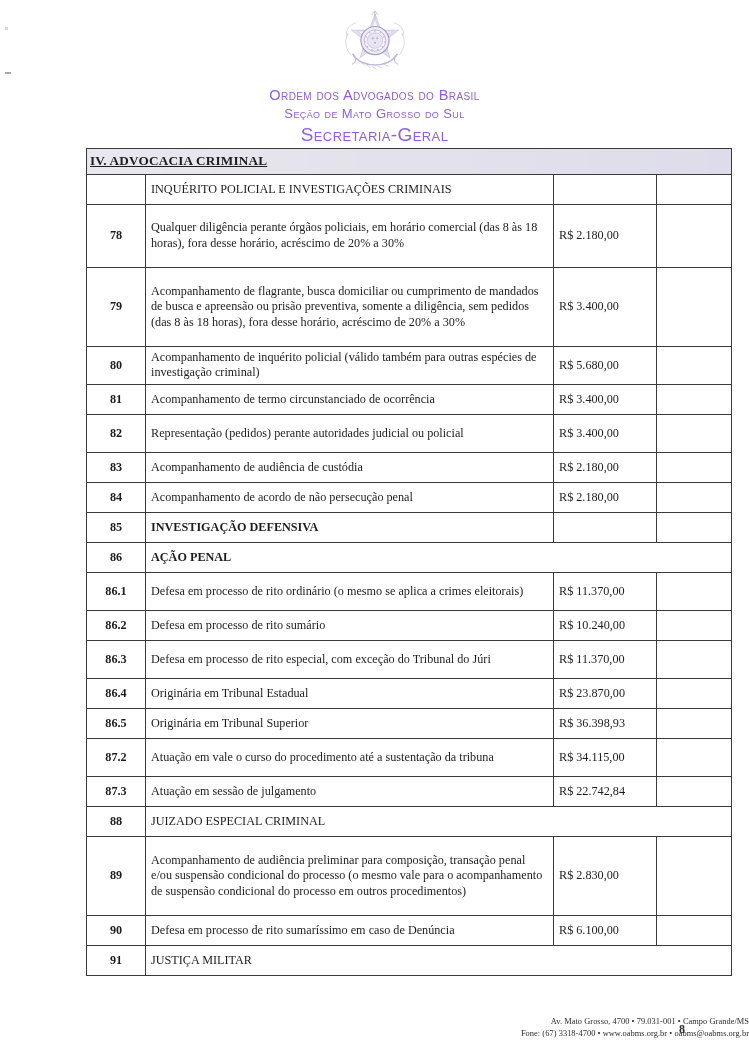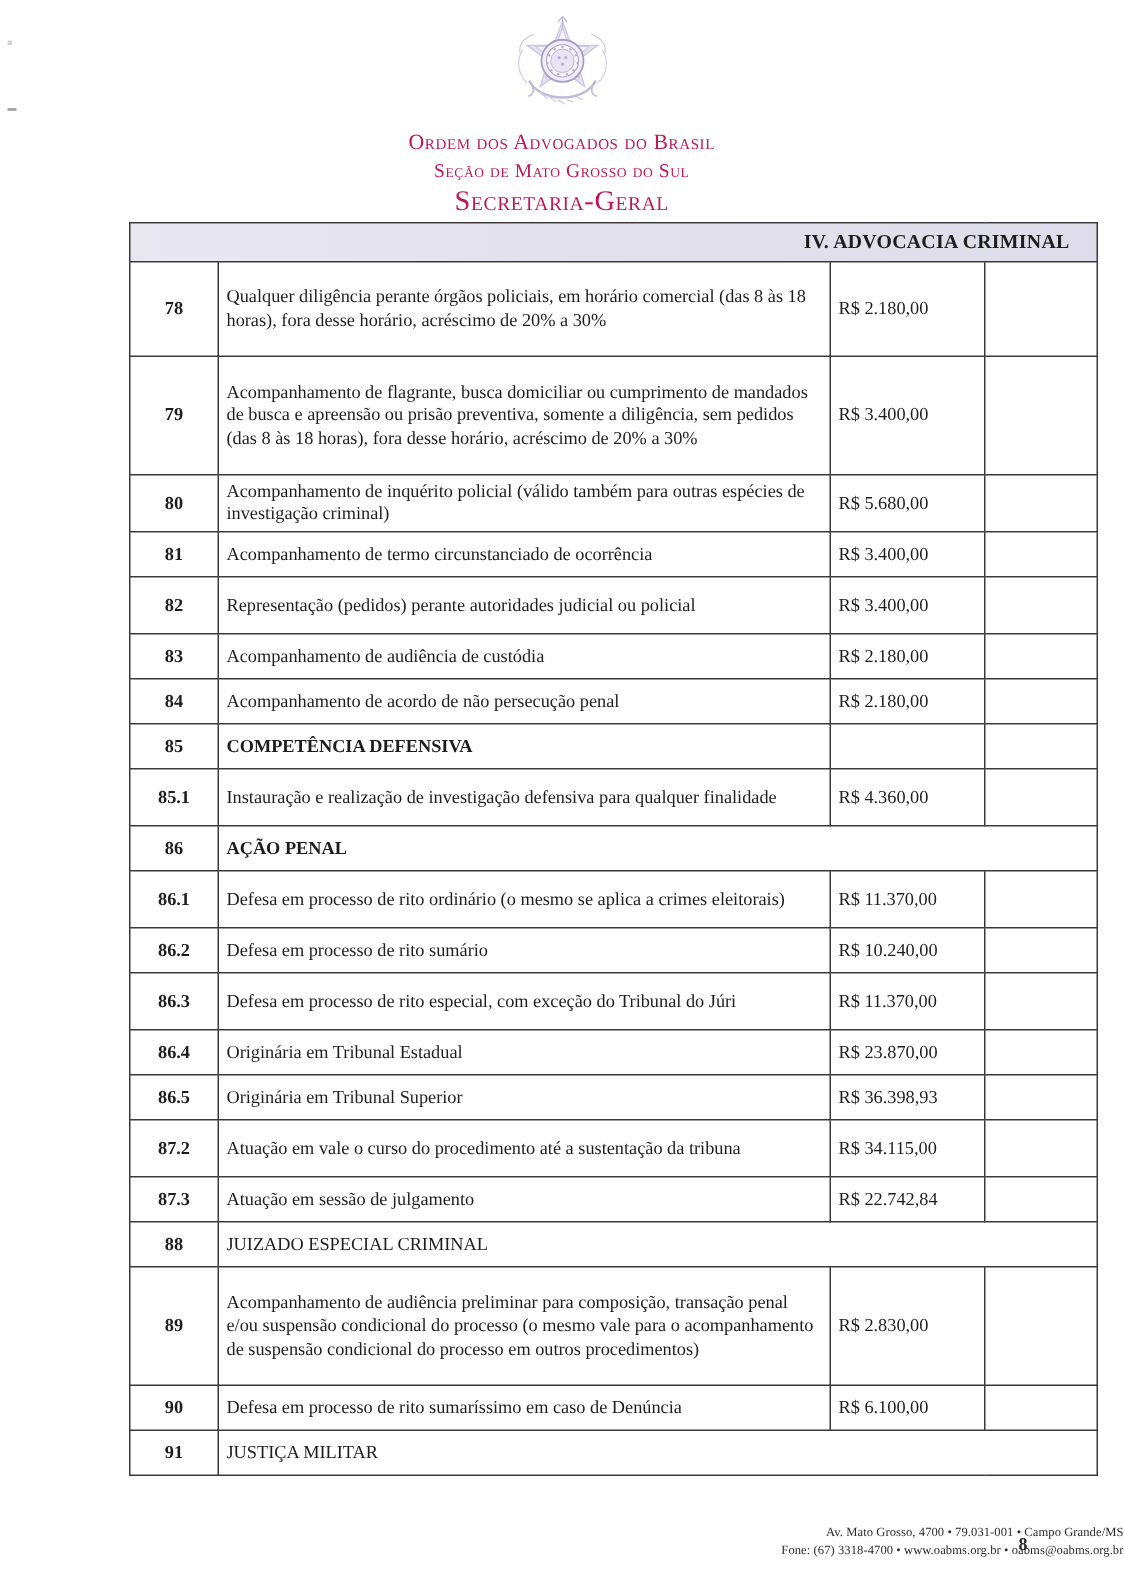--- a/index.html
+++ b/index.html
@@ -34,23 +34,23 @@
   .crest {
     width: 74px;
     height: 74px;
     margin: 0 auto 4px auto;
     position: relative;
     opacity: .62;
   }
   .crest svg { display:block; width:100%; height:100%; }
 
   .org-line {
-    font-family: Liberation Serif, serif;
+    font-family: Liberation Sans, sans-serif;
     letter-spacing: .4px;
-    color: #be185d;
+    color: #8b5cf6;
     line-height: 1.32;
     font-variant: small-caps;
   }
   .org-1 { font-size: 14.5px; }
   .org-2 { font-size: 13px; }
   .org-3 { font-size: 19px; }
 
   
   .sheet {
     position: absolute;
@@ -83,26 +83,27 @@
   }
   td.desc { text-align: left; }
   td.price {
     text-align: left;
     white-space: nowrap;
     font-size: 12.2px;
   }
   td.extra { }
 
   tr.banner td {
-    text-align: right;
+    text-align: left;
     font-weight: bold;
     font-size: 13.2px;
     letter-spacing: .2px;
-    padding: 4px 18px;
+    padding: 4px 3px;
     background: linear-gradient(90deg,#e9e7ef 0%, #e3e2ec 45%, #dedcea 100%);
+    text-decoration: underline;
   }
   td.section-title {
     font-weight: bold;
     font-size: 12.6px;
   }
   td.section-plain {
     font-weight: normal;
     font-size: 12.8px;
   }
   tr.tall-b td { height: 58px; }
@@ -188,20 +189,26 @@
       <col class="c-num">
         <col class="c-desc">
         <col class="c-price">
         <col class="c-extra">
     </colgroup>
     <tbody>
       <tr class="banner">
         <td colspan="4">IV. ADVOCACIA CRIMINAL</td>
       </tr>
 
+    <tr class="single">
+          <td class="num"></td>
+          <td class="desc section-plain">INQUÉRITO POLICIAL E INVESTIGAÇÕES CRIMINAIS</td>
+          <td class="price"></td>
+          <td class="extra"></td>
+        </tr>
         <tr class="tall-b">
           <td class="num">78</td>
           <td class="desc">Qualquer diligência perante órgãos policiais, em horário comercial (das 8 às 18 horas), fora desse horário, acréscimo de 20% a 30%</td>
           <td class="price">R$ 2.180,00</td>
           <td class="extra"></td>
         </tr>
         <tr class="tall-c">
           <td class="num">79</td>
           <td class="desc">Acompanhamento de flagrante, busca domiciliar ou cumprimento de mandados de busca e apreensão ou prisão preventiva, somente a diligência, sem pedidos (das 8 às 18 horas), fora desse horário, acréscimo de 20% a 30%</td>
           <td class="price">R$ 3.400,00</td>
@@ -232,28 +239,22 @@
           <td class="extra"></td>
         </tr>
         <tr class="single">
           <td class="num">84</td>
           <td class="desc">Acompanhamento de acordo de não persecução penal</td>
           <td class="price">R$ 2.180,00</td>
           <td class="extra"></td>
         </tr>
         <tr class="single">
           <td class="num">85</td>
-          <td class="desc section-title">COMPETÊNCIA DEFENSIVA</td>
+          <td class="desc section-title">INVESTIGAÇÃO DEFENSIVA</td>
           <td class="price"></td>
-          <td class="extra"></td>
-        </tr>
-        <tr class="double">
-          <td class="num">85.1</td>
-          <td class="desc">Instauração e realização de investigação defensiva para qualquer finalidade</td>
-          <td class="price">R$ 4.360,00</td>
           <td class="extra"></td>
         </tr>
         <tr class="single">
           <td class="num">86</td>
           <td class="desc section-title" colspan="3">AÇÃO PENAL</td>
         </tr>
         <tr class="double">
           <td class="num">86.1</td>
           <td class="desc">Defesa em processo de rito ordinário (o mesmo se aplica a crimes eleitorais)</td>
           <td class="price">R$ 11.370,00</td>

